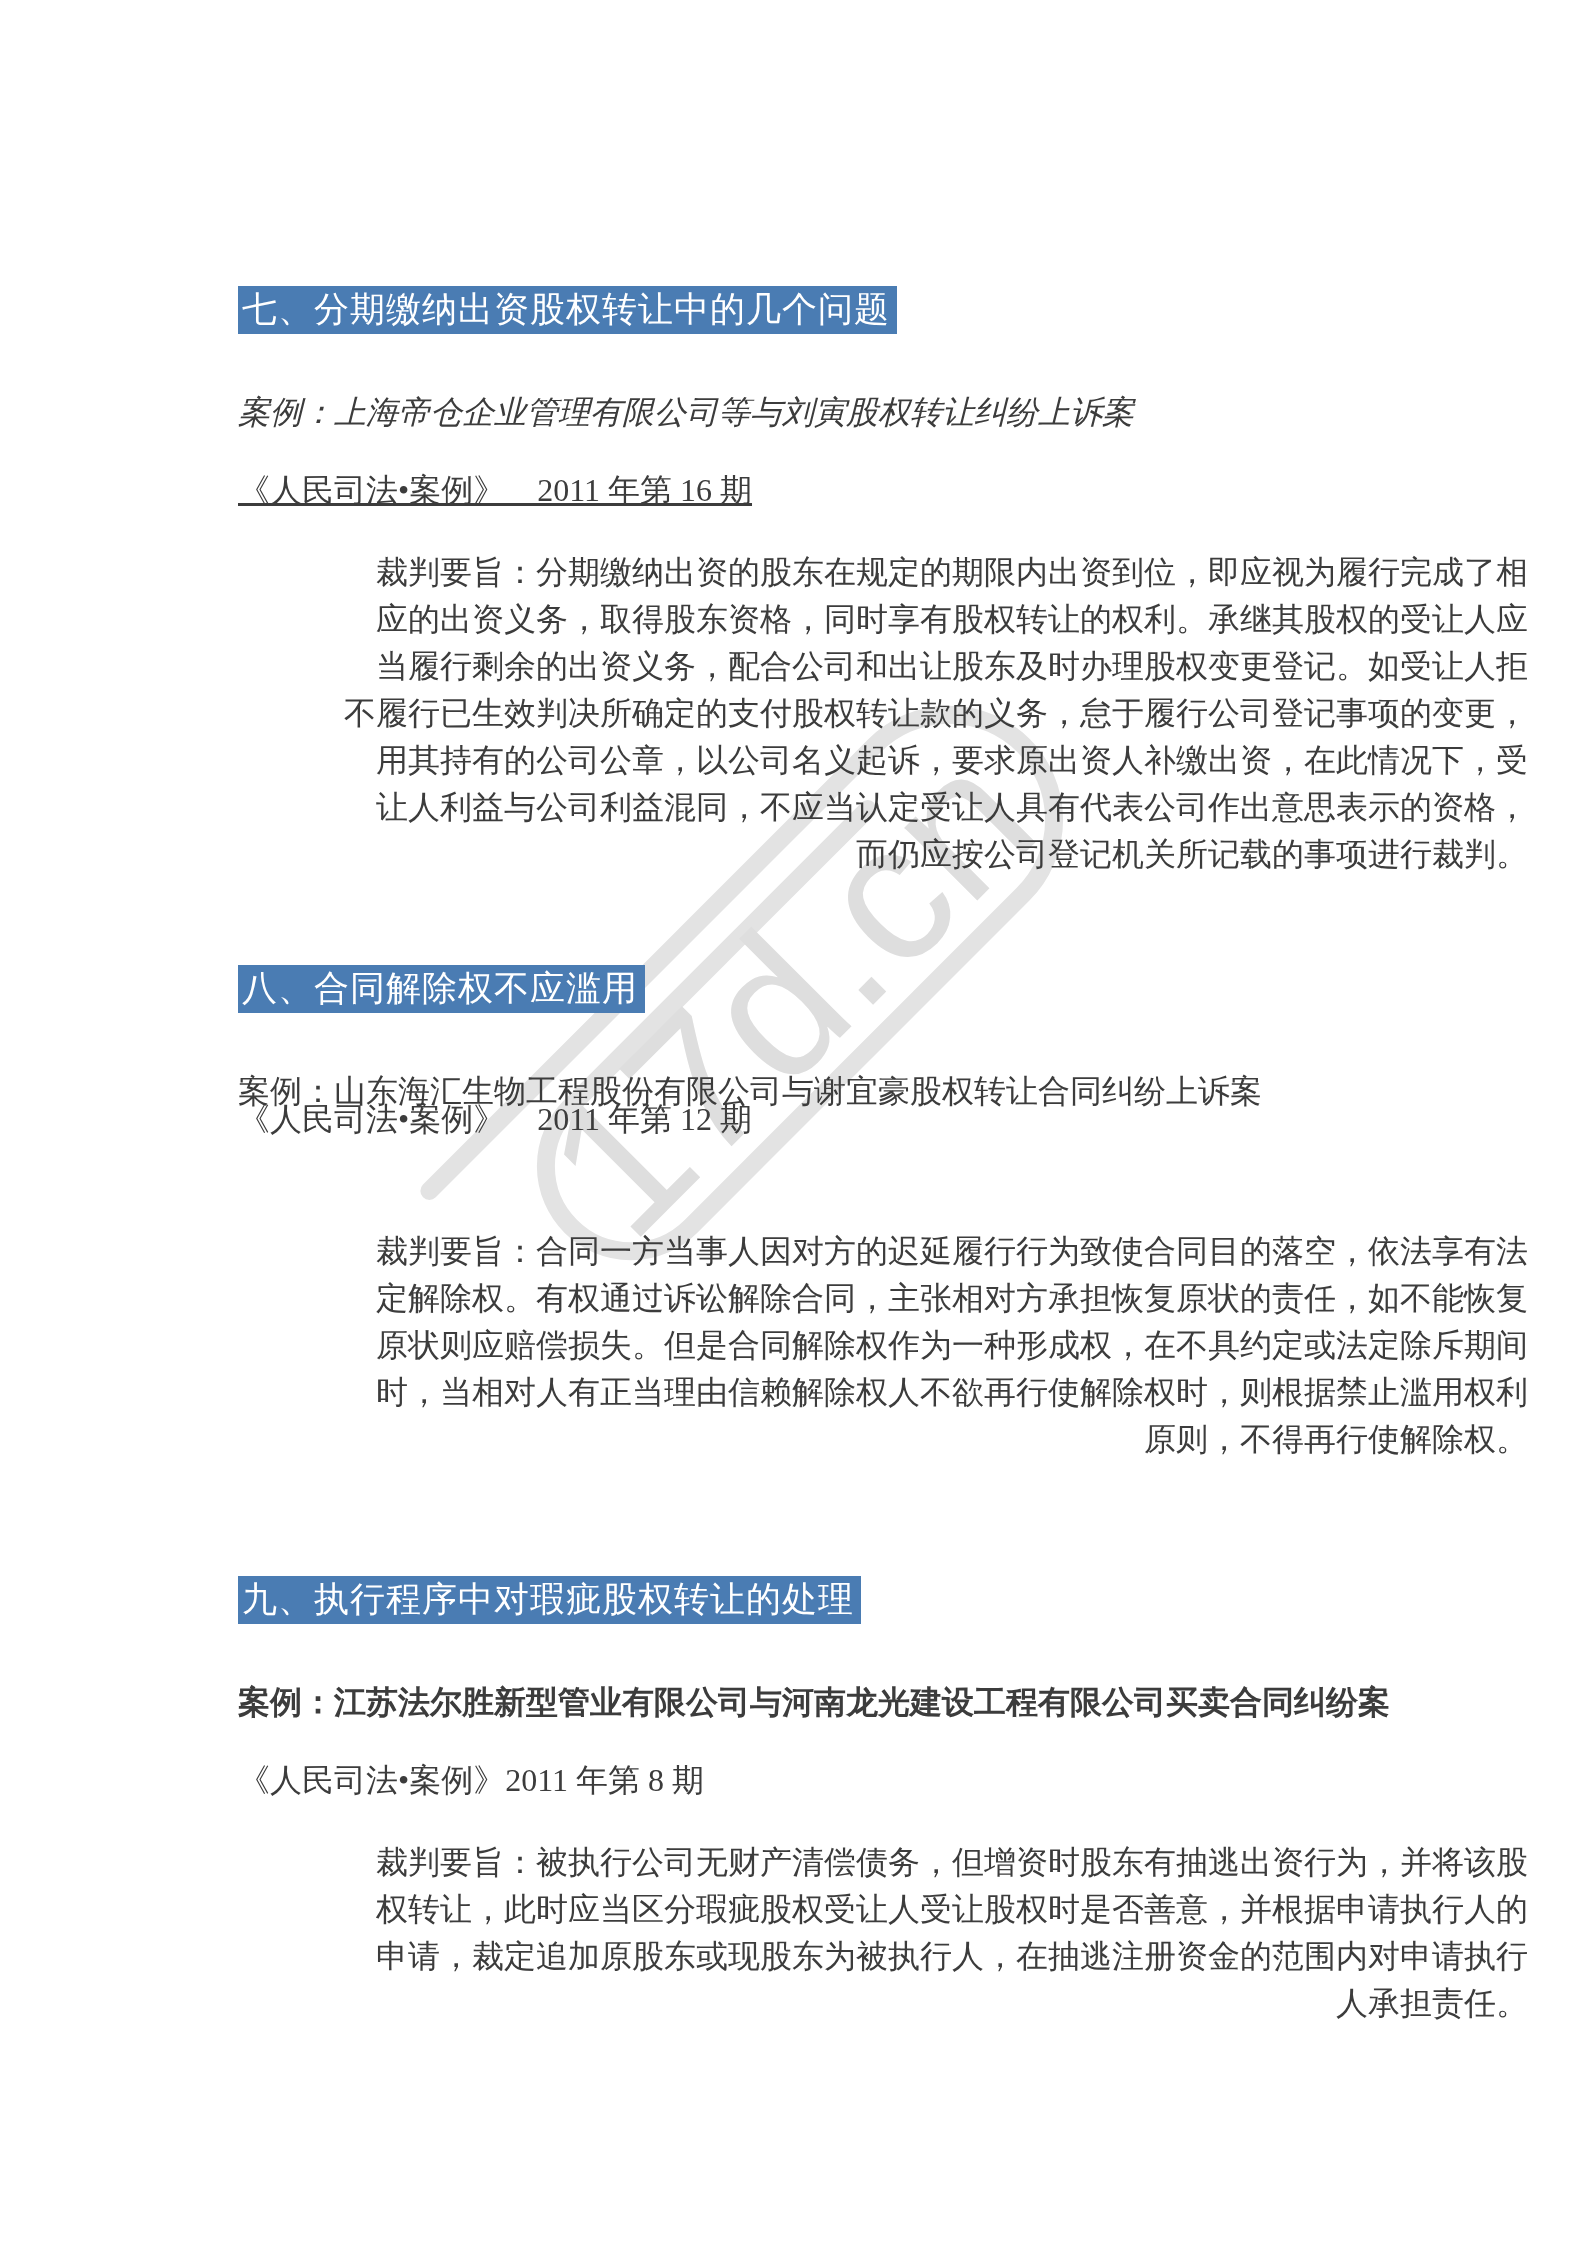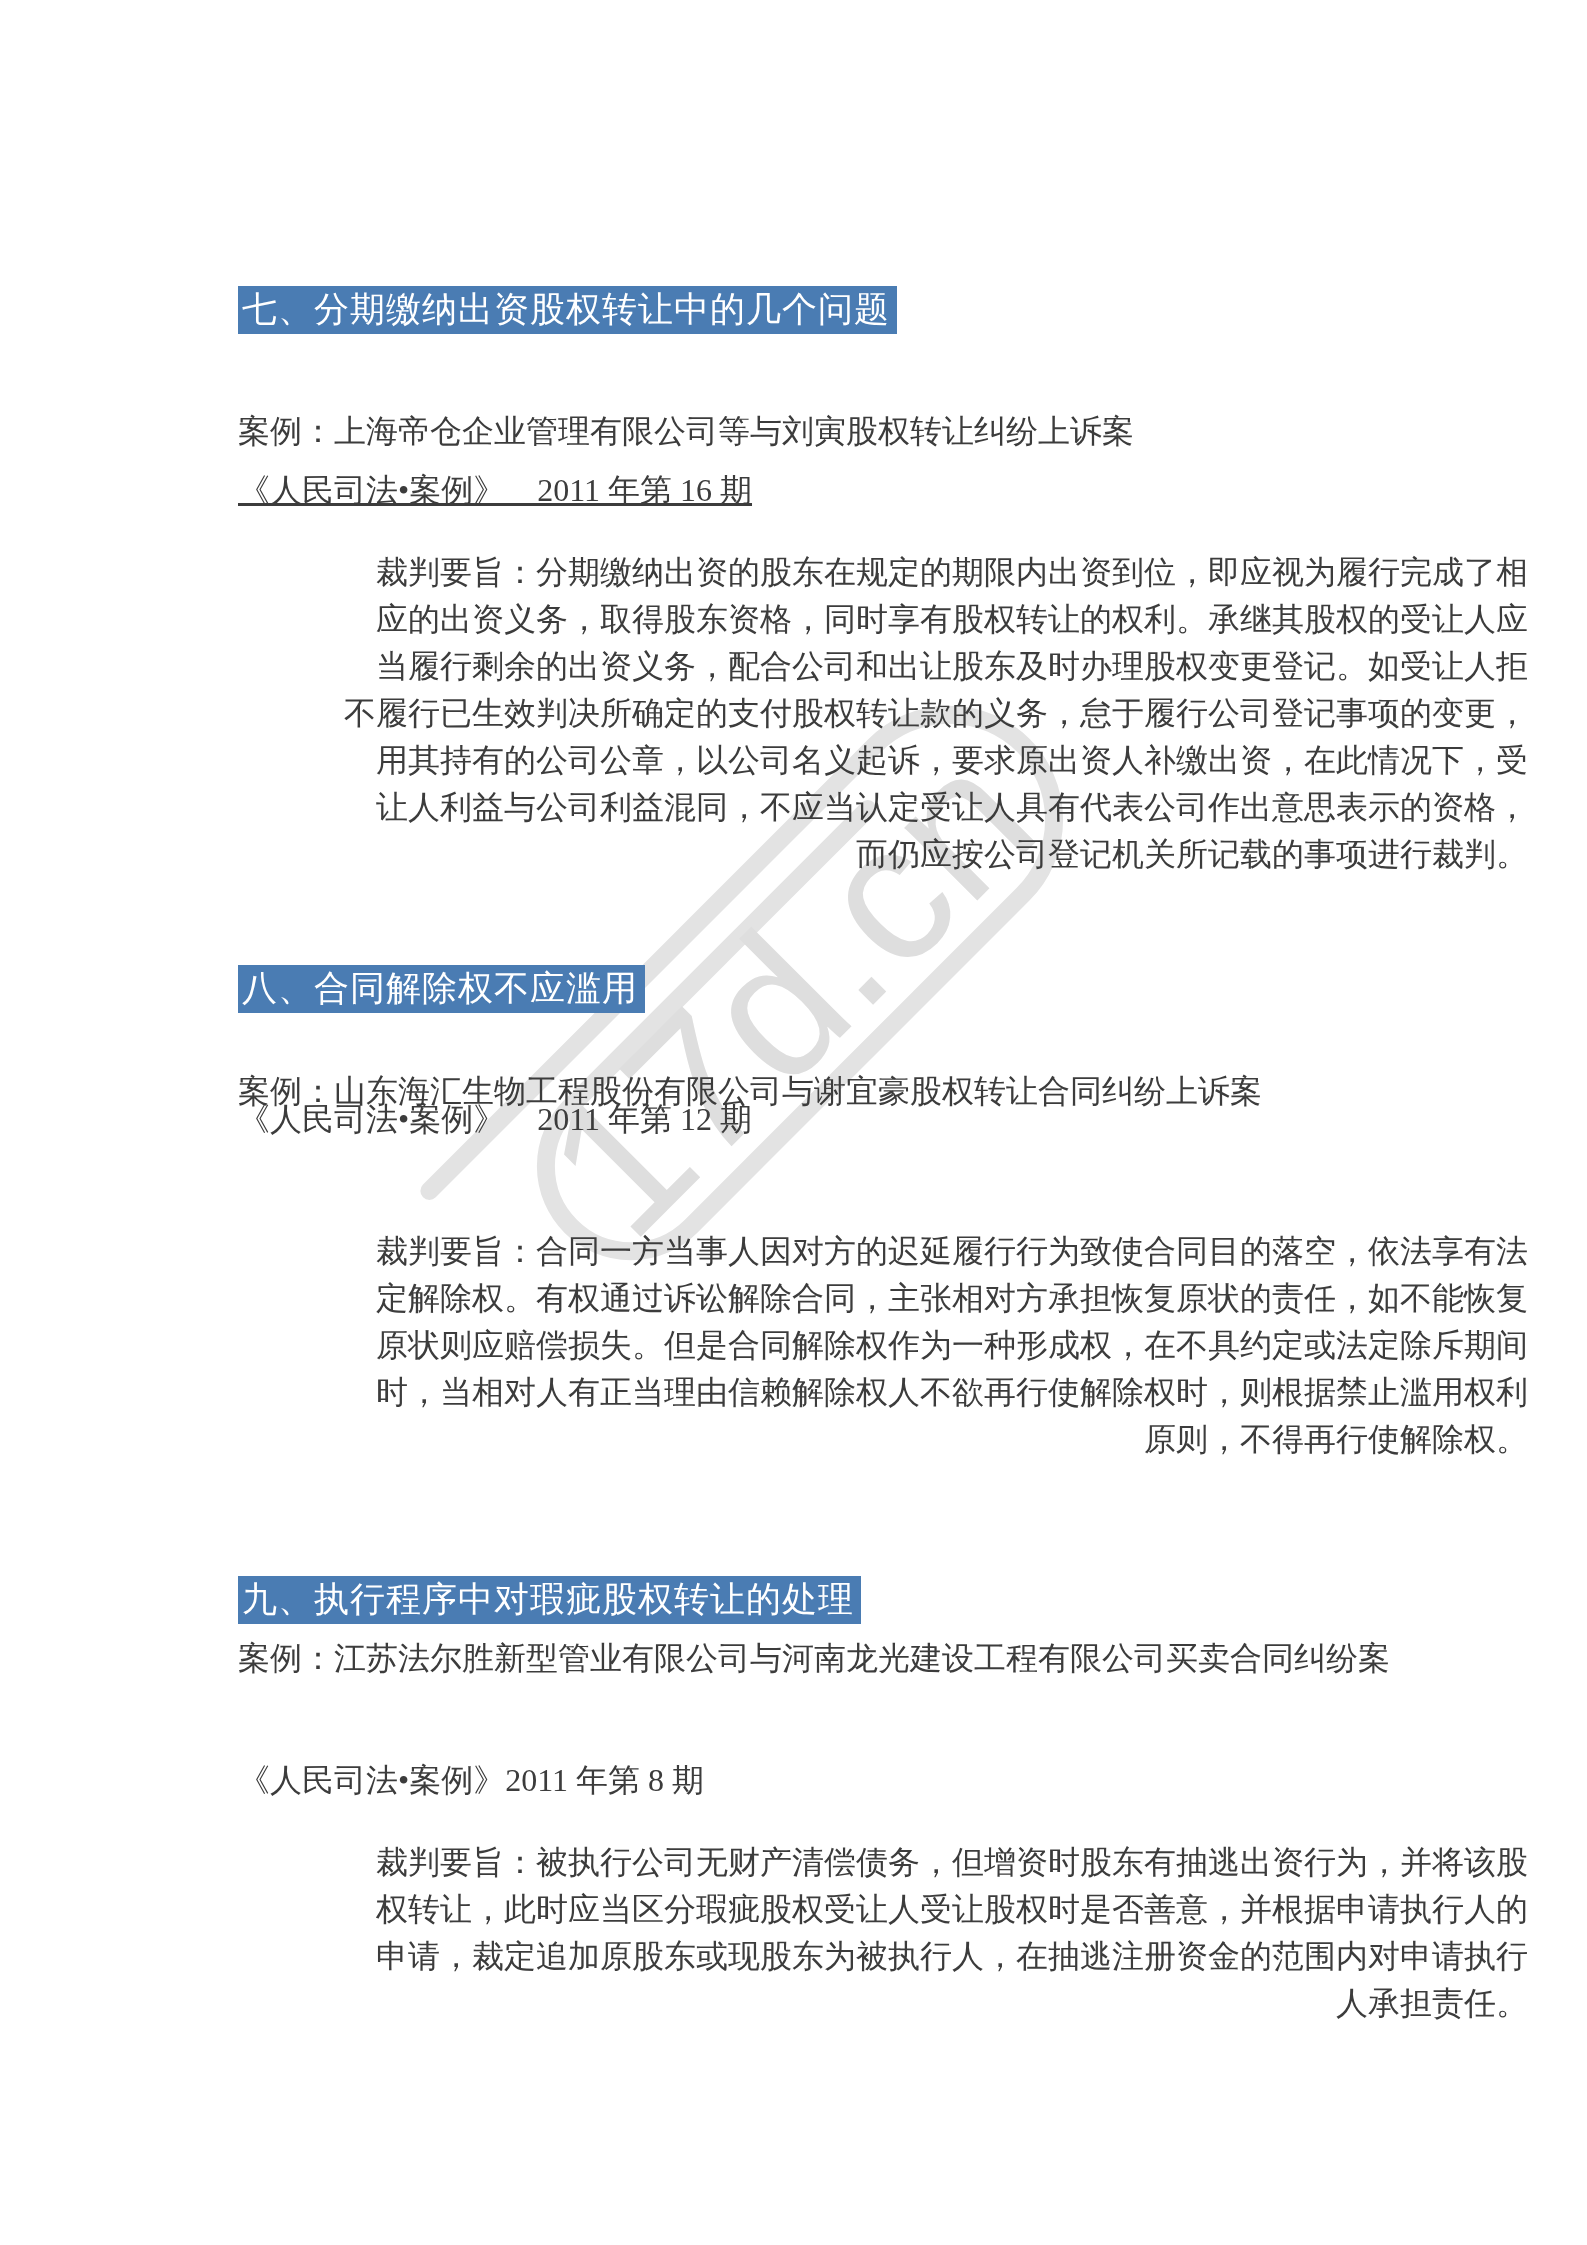--- a/index.html
+++ b/index.html
@@ -53,21 +53,21 @@
       <path d="M 400 880 H 1030 A 105 105 0 0 1 1030 1090 H 560 A 85 85 0 0 1 560 920 H 980" fill="none" style="stroke:var(--wm_stroke,#E3E3E3)" stroke-width="18" stroke-linecap="round"></path>
       <text x="795" y="1062" text-anchor="middle" style="fill:var(--wm_text,#DEDEDE);font-family:'Liberation Sans',sans-serif;font-size:195px;">17d.cn</text>
     </g>
   </svg>
 
   <div class="content">
 
     <div class="abs" style="top:286px;">
       <span class="sec-heading">七、分期缴纳出资股权转让中的几个问题</span>
     </div>
-    <div class="abs case-line" style="top:411px;">案例：上海帝仓企业管理有限公司等与刘寅股权转让纠纷上诉案</div>
+    <div class="abs case-line" style="top:392px;font-style:italic;">案例：上海帝仓企业管理有限公司等与刘寅股权转让纠纷上诉案</div>
     <div class="abs journal-line" style="top:470px;text-decoration:underline;">《人民司法•案例》　2011 年第 16 期</div>
     <div class="abs summary" style="top:549px;">裁判要旨：分期缴纳出资的股东在规定的期限内出资到位，即应视为履行完成了相
 应的出资义务，取得股东资格，同时享有股权转让的权利。承继其股权的受让人应
 当履行剩余的出资义务，配合公司和出让股东及时办理股权变更登记。如受让人拒
 不履行已生效判决所确定的支付股权转让款的义务，怠于履行公司登记事项的变更，
 用其持有的公司公章，以公司名义起诉，要求原出资人补缴出资，在此情况下，受
 让人利益与公司利益混同，不应当认定受让人具有代表公司作出意思表示的资格，
 而仍应按公司登记机关所记载的事项进行裁判。</div>
 
     <div class="abs" style="top:965px;">
@@ -77,21 +77,21 @@
     <div class="abs journal-line" style="top:1099px;">《人民司法•案例》　2011 年第 12 期</div>
     <div class="abs summary" style="top:1228px;">裁判要旨：合同一方当事人因对方的迟延履行行为致使合同目的落空，依法享有法
 定解除权。有权通过诉讼解除合同，主张相对方承担恢复原状的责任，如不能恢复
 原状则应赔偿损失。但是合同解除权作为一种形成权，在不具约定或法定除斥期间
 时，当相对人有正当理由信赖解除权人不欲再行使解除权时，则根据禁止滥用权利
 原则，不得再行使解除权。</div>
 
     <div class="abs" style="top:1576px;border-radius:10px;">
       <span class="sec-heading">九、执行程序中对瑕疵股权转让的处理</span>
     </div>
-    <div class="abs case-line" style="top:1638px;">案例：江苏法尔胜新型管业有限公司与河南龙光建设工程有限公司买卖合同纠纷案</div>
+    <div class="abs case-line" style="top:1682px;font-weight:bold;">案例：江苏法尔胜新型管业有限公司与河南龙光建设工程有限公司买卖合同纠纷案</div>
     <div class="abs journal-line" style="top:1760px;">《人民司法•案例》2011 年第 8 期</div>
     <div class="abs summary" style="top:1839px;">裁判要旨：被执行公司无财产清偿债务，但增资时股东有抽逃出资行为，并将该股
 权转让，此时应当区分瑕疵股权受让人受让股权时是否善意，并根据申请执行人的
 申请，裁定追加原股东或现股东为被执行人，在抽逃注册资金的范围内对申请执行
 人承担责任。</div>
 
   </div>
 </div>
 
 </body></html>

